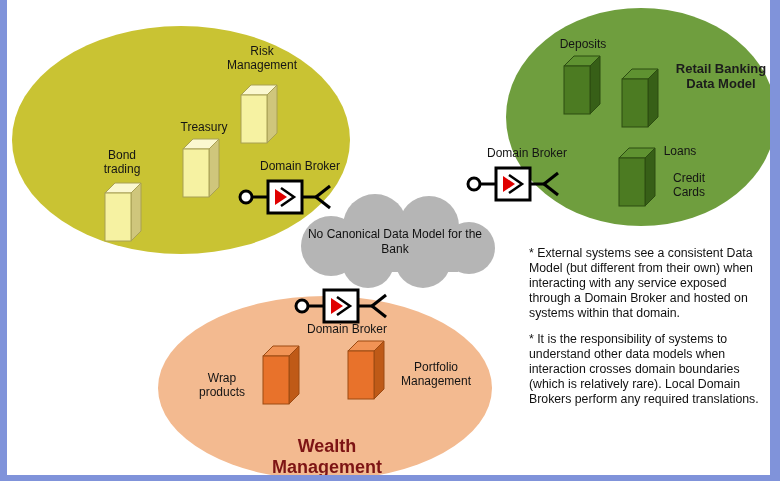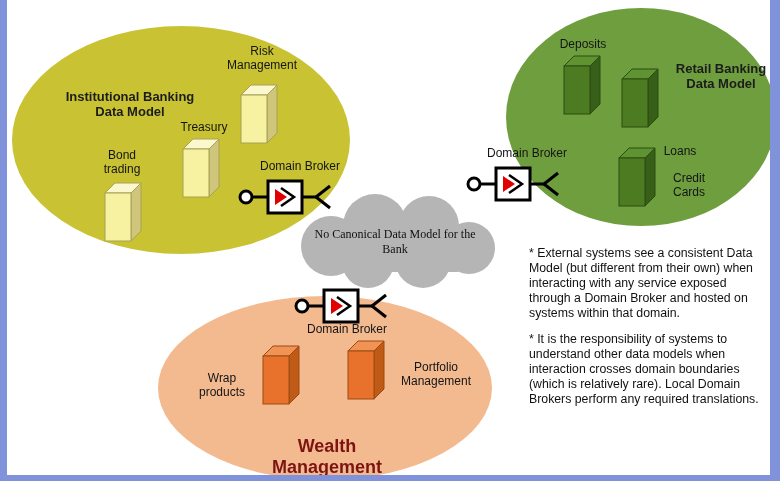--- a/index.html
+++ b/index.html
@@ -17,40 +17,39 @@
   .y-top{fill:#fbf8d0;stroke:#a8a055;stroke-width:1;}
   .y-side{fill:#cfc67c;stroke:#a8a055;stroke-width:1;}
   .g-front{fill:#4c7b22;stroke:#2c4d11;stroke-width:1;}
   .g-top{fill:#5f9231;stroke:#2c4d11;stroke-width:1;}
   .g-side{fill:#375f17;stroke:#2c4d11;stroke-width:1;}
   .o-front{fill:#e8722b;stroke:#9c4a12;stroke-width:1;}
   .o-top{fill:#f19355;stroke:#9c4a12;stroke-width:1;}
   .o-side{fill:#bf5a17;stroke:#9c4a12;stroke-width:1;}
   .broker-lbl{position:absolute;width:100px;font-size:12px;text-align:center;color:#141414;}
   .cloud-text{position:absolute;left:302px;top:227px;width:186px;text-align:center;
-              font-size:12px;line-height:1.25;color:#111;font-family:Liberation Serif, serif;}
+              font-size:12px;line-height:1.25;color:#111;}
   .notes{position:absolute;left:529px;top:246px;width:242px;font-size:12.3px;
          line-height:1.22;color:#111;}
   .notes p{margin:0 0 11px 0;}
   .wealth-ttl{color:#7d1414;}
   .strip{position:absolute;background:#8093da;z-index:30;}
   .strip-left{left:0;top:0;width:7px;height:481px;}
   .strip-right{left:770px;top:0;width:10px;height:481px;}
   .strip-bottom{left:0;top:475px;width:780px;height:6px;}
 </style>
 </head>
 <body>
 
 <div class="canvas">
 
   <div class="ellipse inst-ellipse"></div>
   <div class="ellipse retail-ellipse"></div>
   <div class="ellipse wealth-ellipse"></div>
 
-  <div class="ttl" style="left:56px;top:66px;width:148px;">Institutional Banking Data Model</div>
 
   <div class="lbl" style="left:90px;top:149px;width:64px;">Bond trading</div>
   <svg class="abs" style="left:103px;top:181px;" width="40" height="62" viewBox="0 0 40 62">
     <polygon class="y-top" points="2,12 12,2 38,2 28,12"></polygon>
     <polygon class="y-side" points="28,12 38,2 38,50 28,60"></polygon>
     <rect class="y-front" x="2" y="12" width="26" height="48"></rect>
   </svg>
 
   <div class="lbl" style="left:168px;top:121px;width:72px;">Treasury</div>
   <svg class="abs" style="left:181px;top:137px;" width="40" height="62" viewBox="0 0 40 62">

